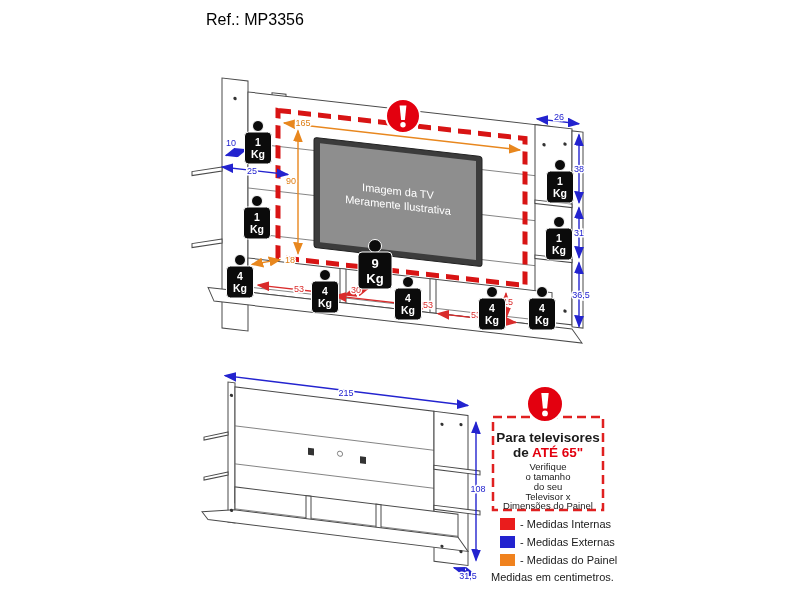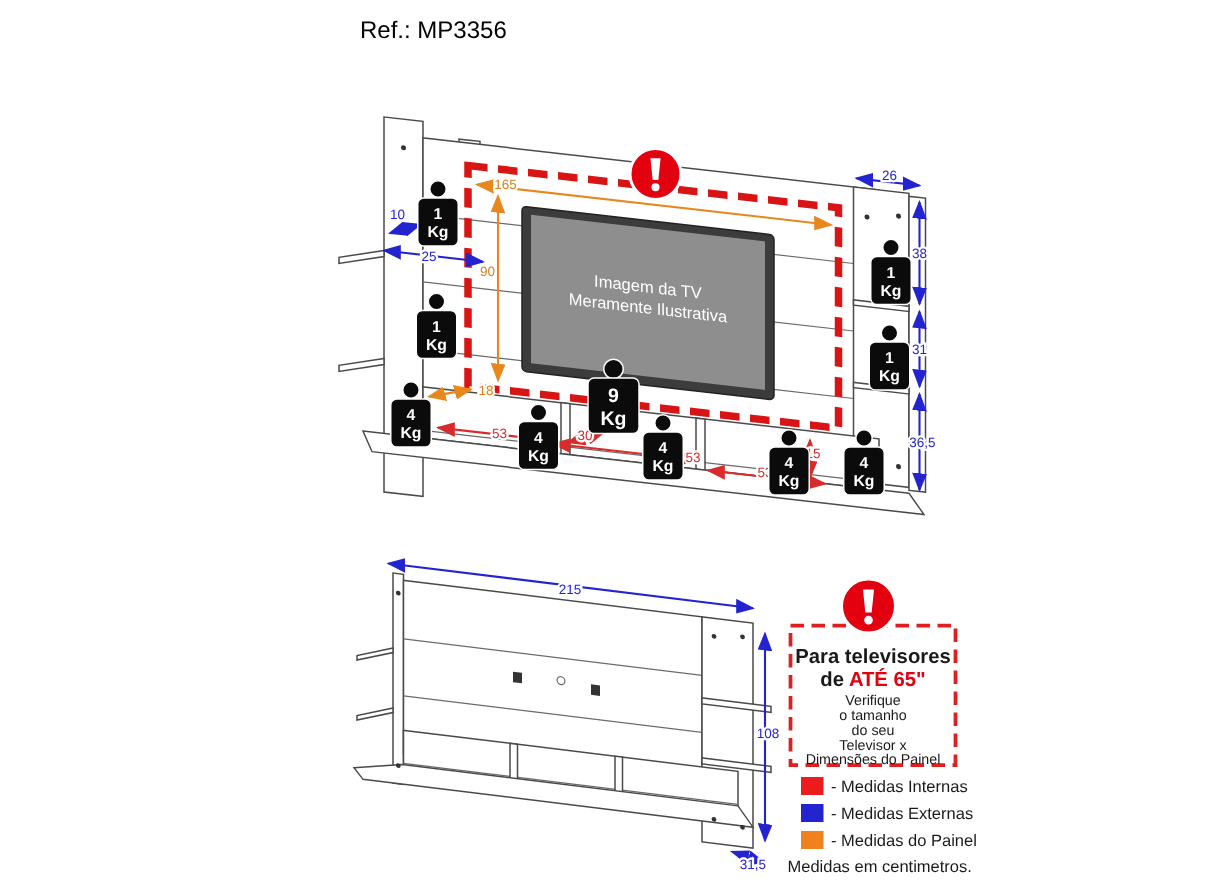--- a/index.html
+++ b/index.html
@@ -1,17 +1,17 @@
 <!DOCTYPE html>
 <html><head>
 <meta charset="utf-8">
 <style>
   html,body{margin:0;padding:0;background:#fff;}
   #stage{position:relative;width:658px;height:590px;background:#ffffff;overflow:hidden;
-         font-family:"Liberation Sans", sans-serif;padding-left:34px;}
+         font-family:"Liberation Sans", sans-serif;}
   svg text{font-family:"Liberation Sans", sans-serif;}
   .face{fill:#ffffff;stroke:#4a4a4a;stroke-width:1;}
   .lnthin{stroke:#6a6a6a;stroke-width:.8;fill:none;}
   .dash{stroke:#d81414;stroke-width:5;fill:none;stroke-dasharray:13 7;}
   .dimB{stroke:#2323cf;stroke-width:1.4;fill:none;}
   .dimR{stroke:#d92b2b;stroke-width:1.4;fill:none;}
   .dimO{stroke:#e8871e;stroke-width:1.4;fill:none;}
   .lbl{font-size:9px;text-anchor:middle;paint-order:stroke;stroke:#ffffff;stroke-width:3px;}
   .lblB{fill:#2323cf;}
   .lblR{fill:#d92b2b;}

